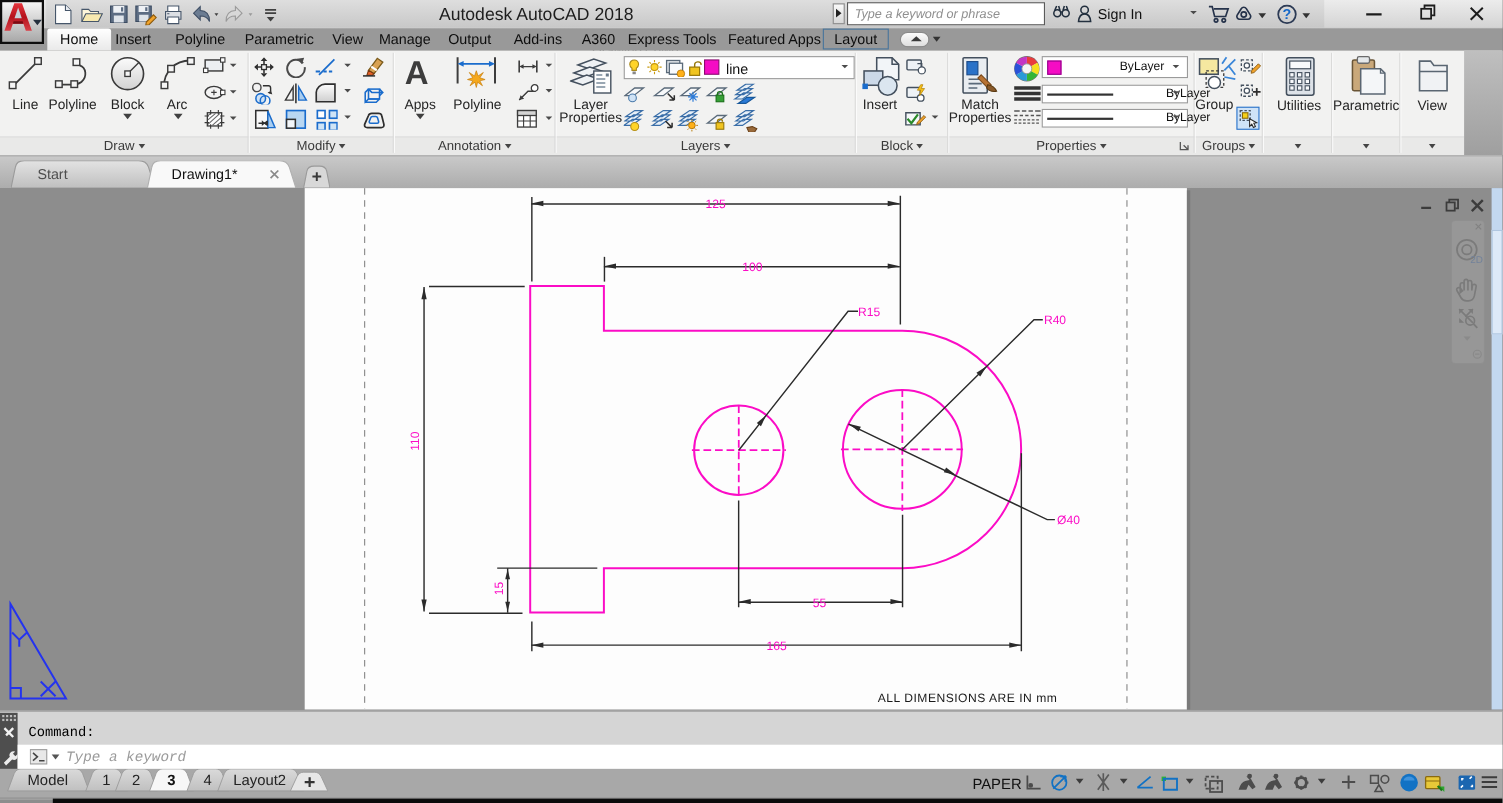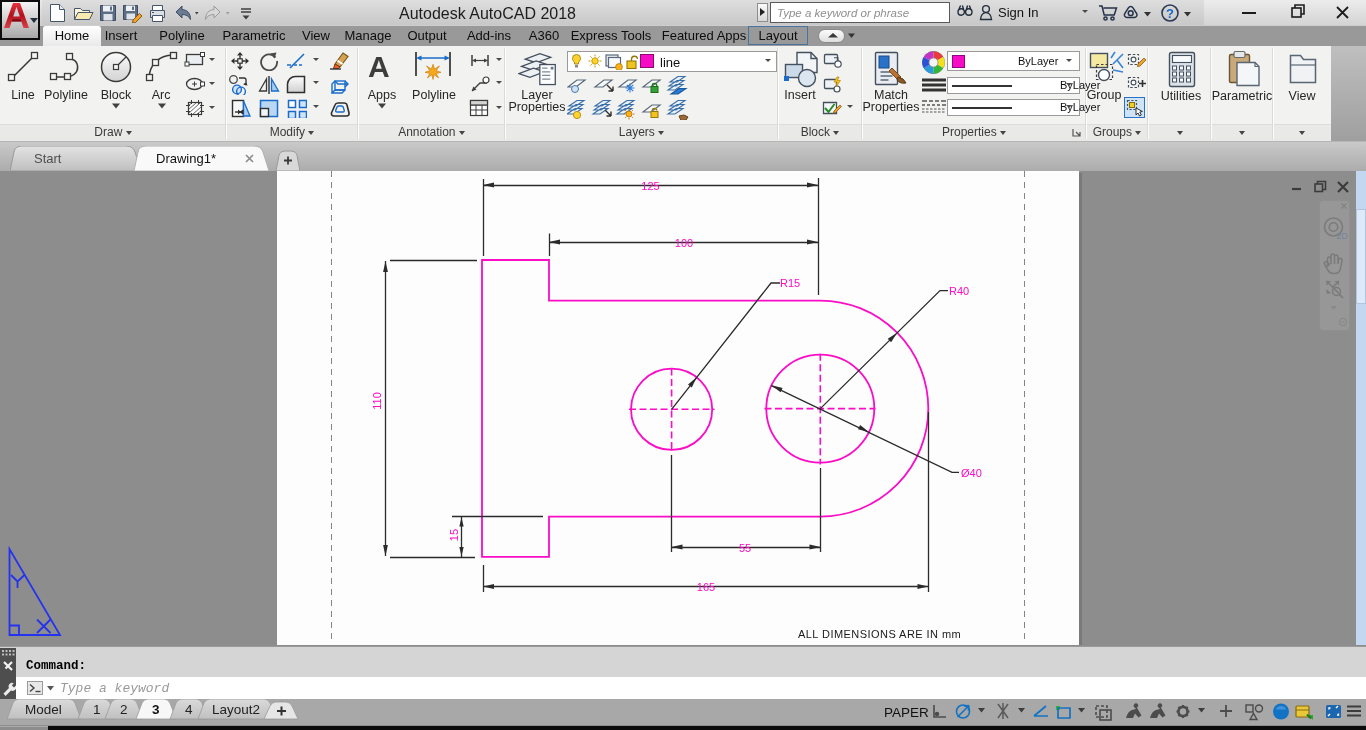--- a/index.html
+++ b/index.html
@@ -41,21 +41,21 @@
 #paper { left:277px; top:0; width:802px; height:474px; background:#fdfdfd; }
 .dashline { top:0; width:1px; height:473px; background-image:linear-gradient(#858585 55%, rgba(0,0,0,0) 45%); background-size:1px 11px; }
 #vscroll { left:1356px; top:0; width:10px; height:474px; background:#c3d8f0; }
 #vthumb { left:1356px; top:38px; width:10px; height:95px; background:#dde9f8; border:1px solid #b0c6e0; }
 
 #navbar { left:1319px; top:29px; width:31px; height:131px; background:rgba(160,160,160,0.55); border:1px solid #8f8f8f; border-radius:4px; }
 
 #cmdwin { left:0; top:646px; width:1366px; height:53px; background:#d5d5d5; border-top:1px solid #9a9a9a; }
 #cmdstrip { left:0; top:648px; width:16px; height:51px; background:#4e4e4e; }
 #cmdrow2 { left:16px; top:677px; width:1350px; height:22px; background:#ffffff; }
-#cmdtext { left:26px; top:659px; font-family:"Liberation Mono",monospace; font-size:12.5px; color:#000;font-weight:bold; }
+#cmdtext { left:26px; top:659px; font-family:"Liberation Mono",monospace; font-size:12.5px; color:#000; }
 #cmdprompt { left:60px; top:681px; font-family:"Liberation Mono",monospace; font-style:italic; font-size:13px; color:#9a9a9a; }
 
 #bottombar { left:0; top:699px; width:1366px; height:28px; background:#a8a8a8; }
 #bbline { left:0; top:725px; width:1366px; height:1px; background:#8f8f8f; }
 #blackstrip { left:48px; top:726px; width:1318px; height:4px; background:#0b0b0b; }
 #paperlbl { left:884px; top:705px; font-size:13.5px; color:#111; }
 </style>
 </head>
 <body>
 <div class="abs" id="titlebar"></div>

